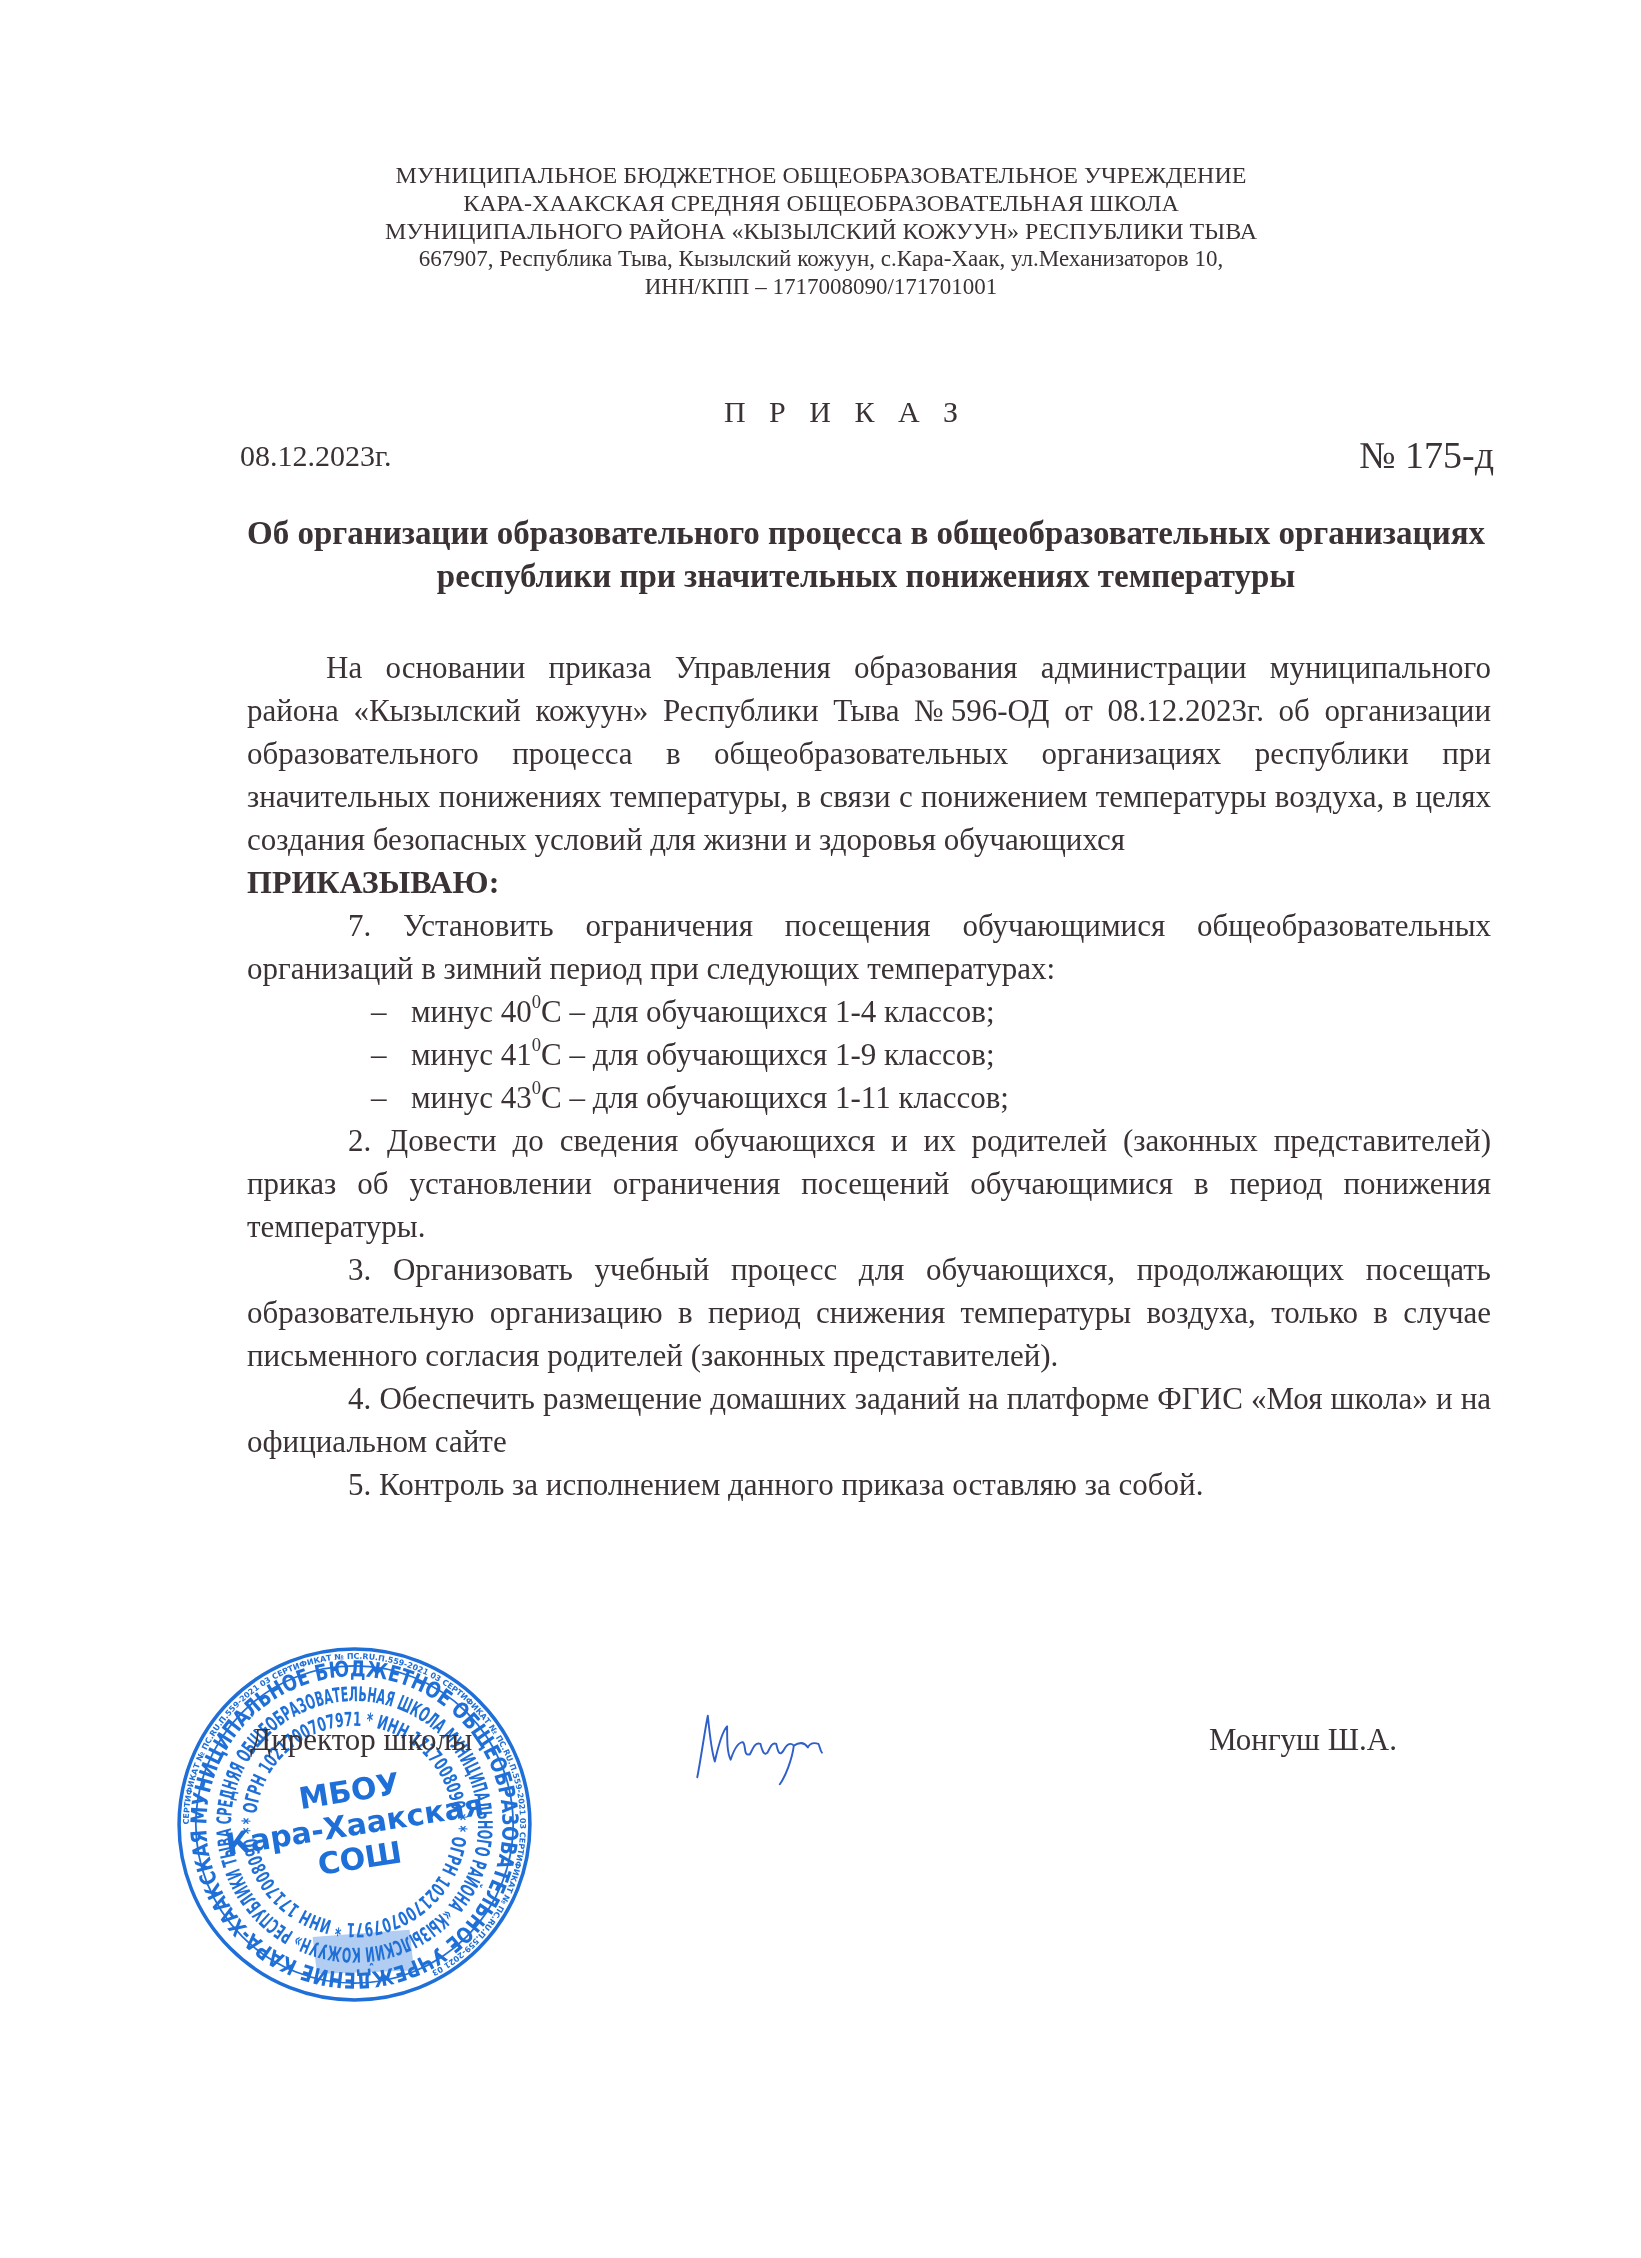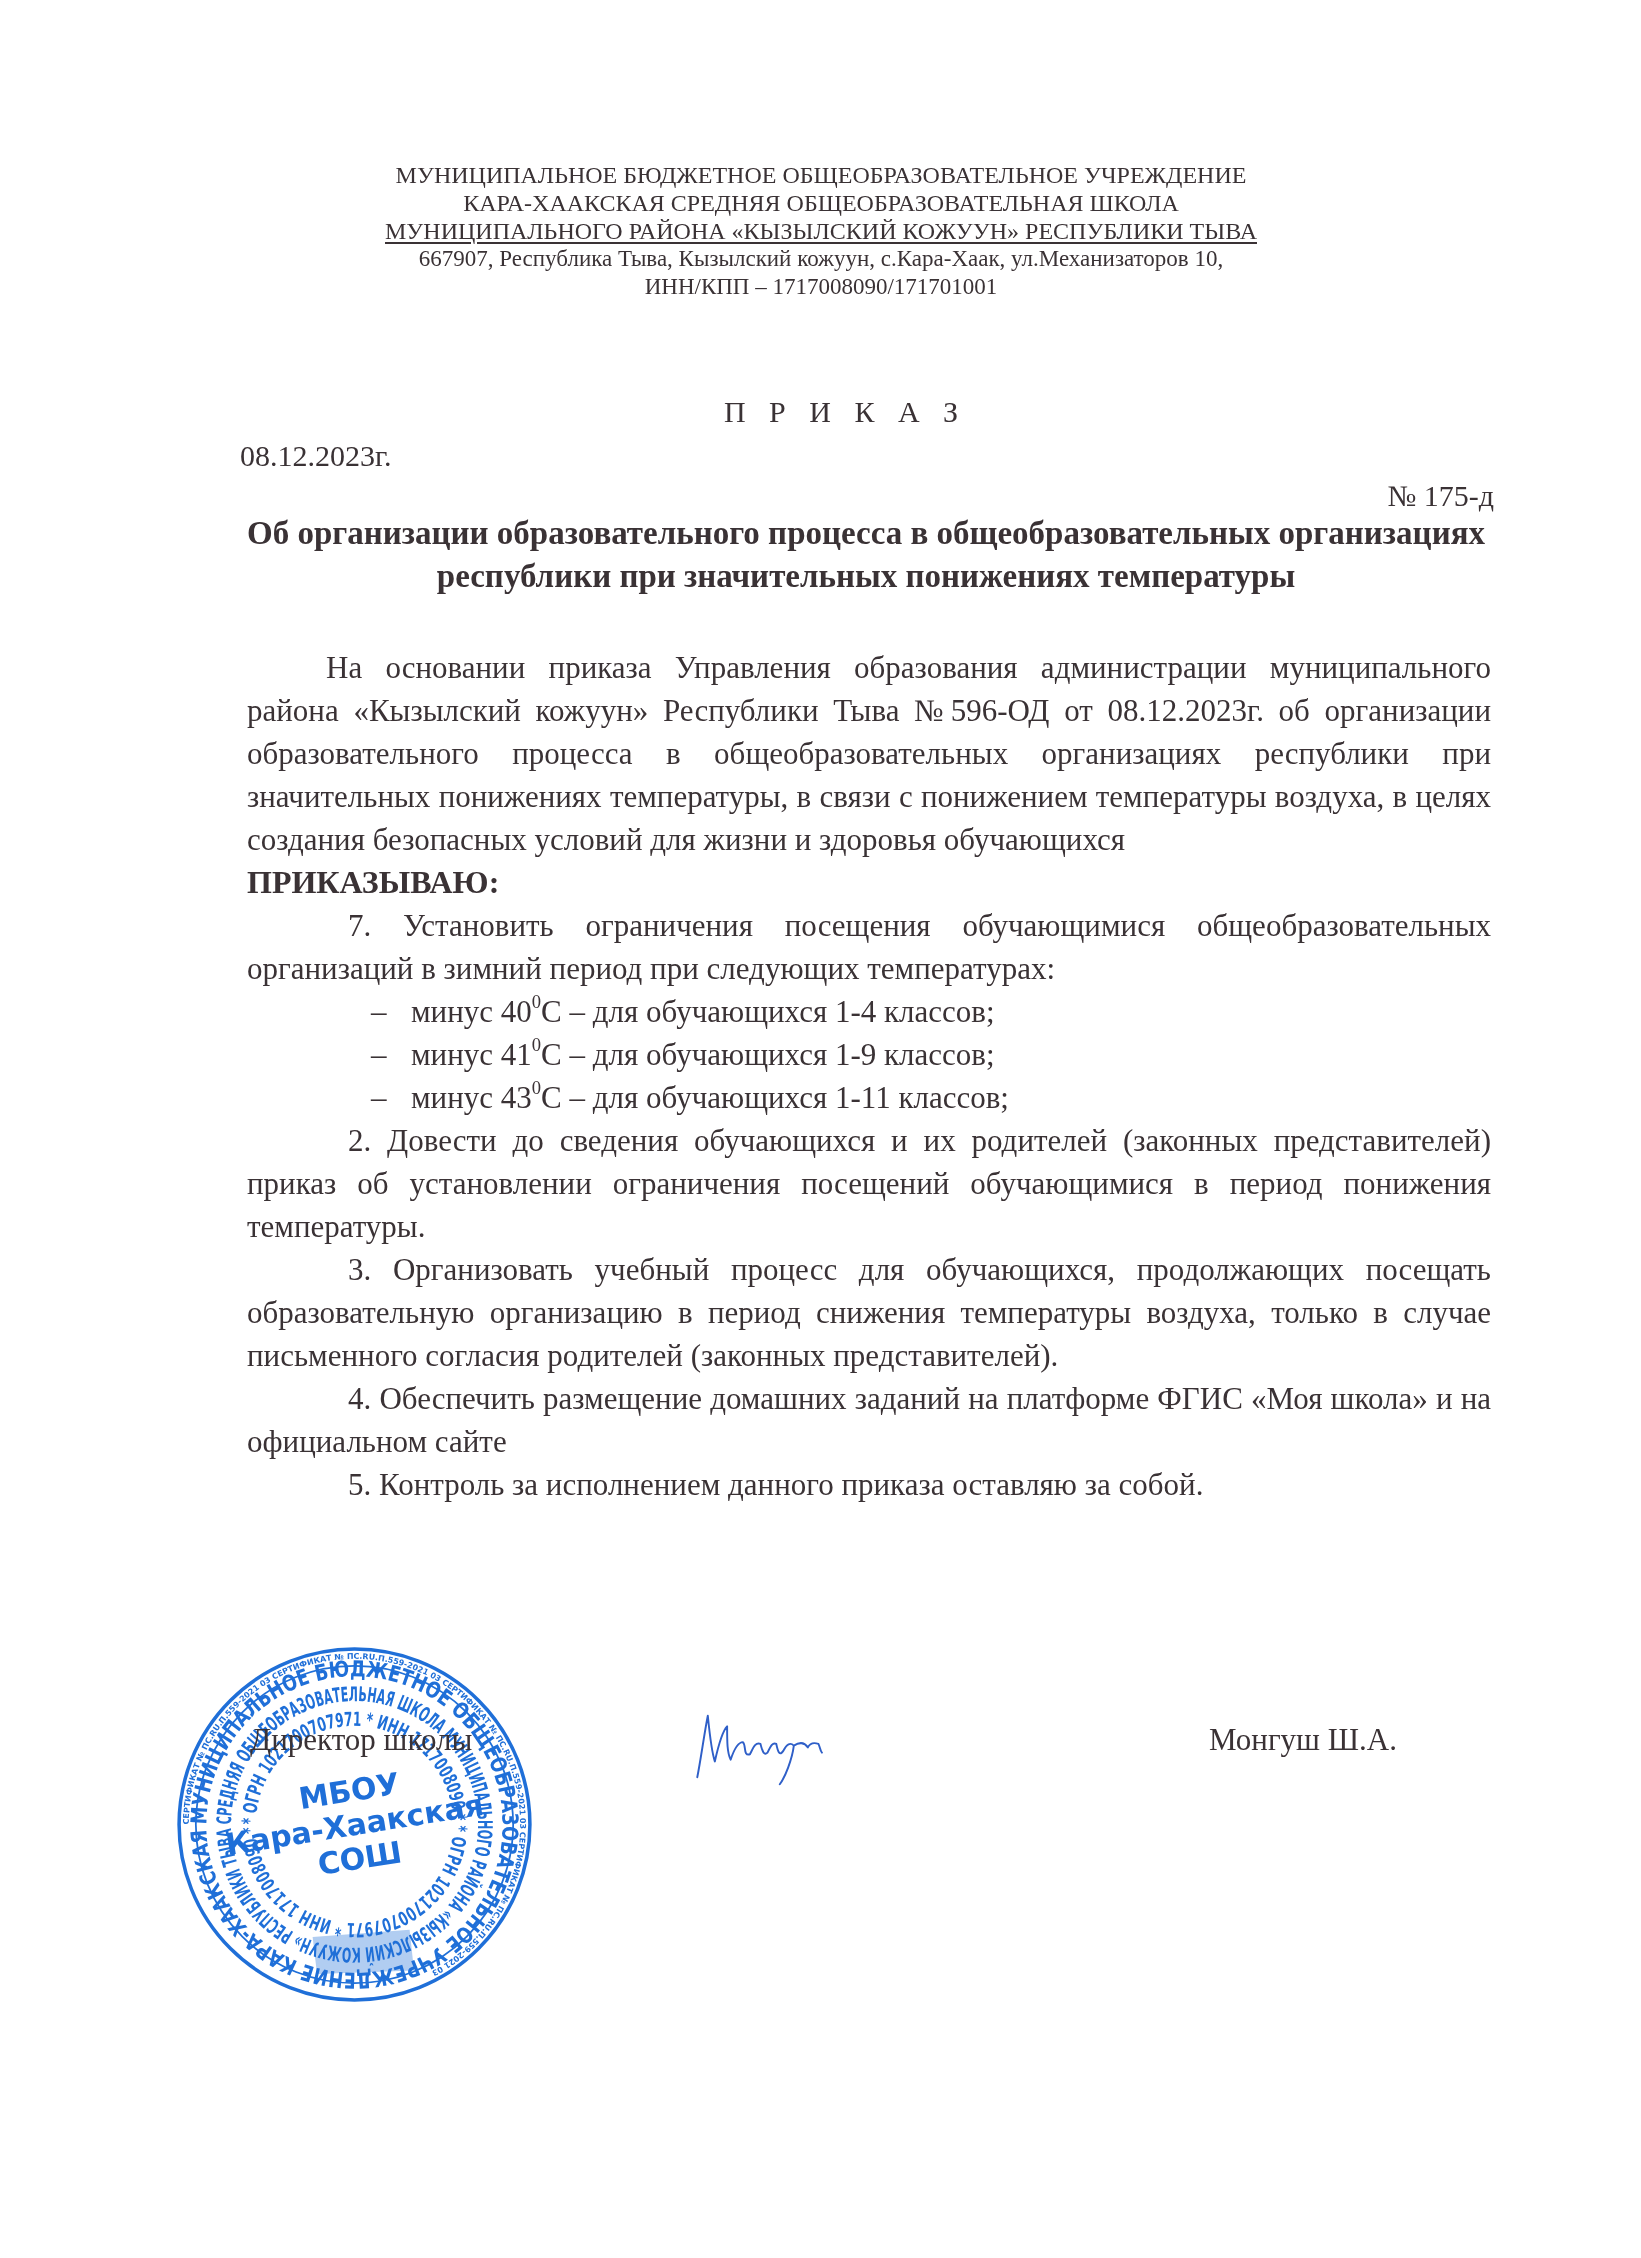--- a/index.html
+++ b/index.html
@@ -6,28 +6,28 @@
   body {
     width: 1642px; height: 2258px; position: relative; overflow: hidden;
     font-family: "Liberation Serif", "DejaVu Serif", serif;
     color: #3a3235;
   }
   .page { position: absolute; left: 0; top: 9px; width: 1642px; height: 2258px; }
 
   
   .letterhead { position: absolute; left: 0; width: 1642px; top: 152px; text-align: center; }
   .lh-line { font-size: 24px; line-height: 28px; letter-spacing: 0px; white-space: nowrap; }
-  .lh-line.u span { text-decoration: underline; text-decoration-thickness: 1.8px; text-underline-offset: 2.6px; }
+  .lh-line.u span { text-decoration-thickness: 1.8px; text-underline-offset: 2.6px; }
   .lh-line.addr { font-size: 23px; }
 
   
   .order-title { position: absolute; left: 0; width: 1642px; top: 385px; text-align: center;
     font-size: 30px; letter-spacing: 8px; line-height: 35px; margin-left: 24px; }
   .order-date { position: absolute; left: 240px; top: 429px; font-size: 30px; line-height: 35px; }
-  .order-num { position: absolute; right: 148px; top: 429px; font-size: 30px; line-height: 35px; margin-top: 40px; }
+  .order-num { position: absolute; right: 148px; top: 429px; font-size: 38px; line-height: 35px; }
 
   .subject { position: absolute; left: 238px; width: 1256px; top: 503px; text-align: center;
     font-weight: bold; font-size: 33px; line-height: 43px; }
 
   .body { position: absolute; left: 247px; width: 1244px; top: 637px;
     font-size: 31px; line-height: 43px; text-align: justify; }
   .body p { margin: 0; }
   .indent1 { text-indent: 79px; }
   .indent-num { text-indent: 101px; }
   .order-word { font-weight: bold; font-size: 32px; }

